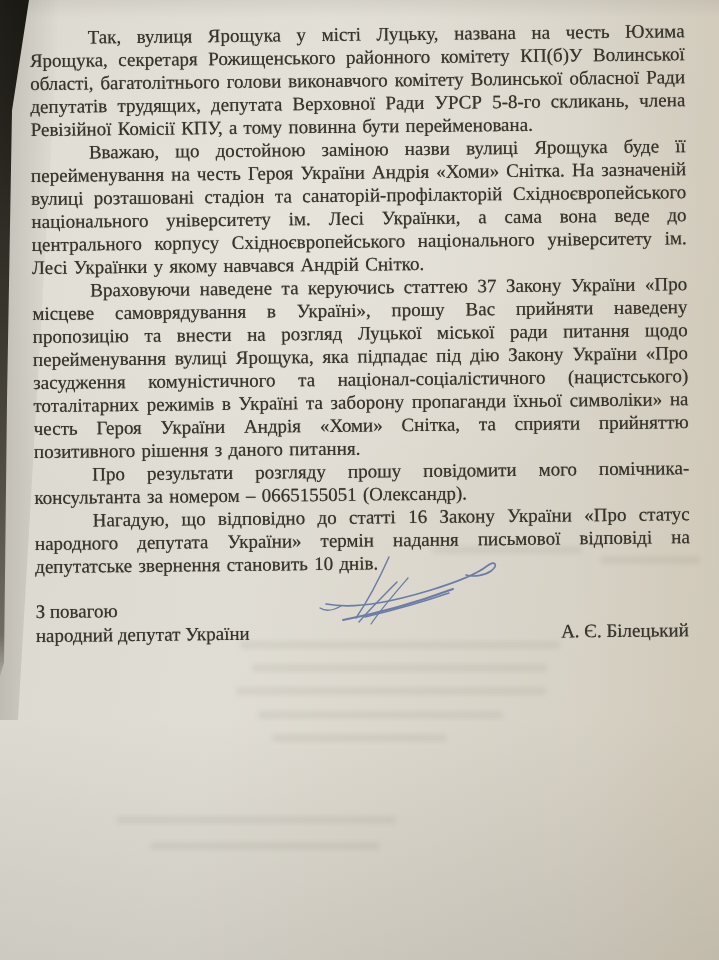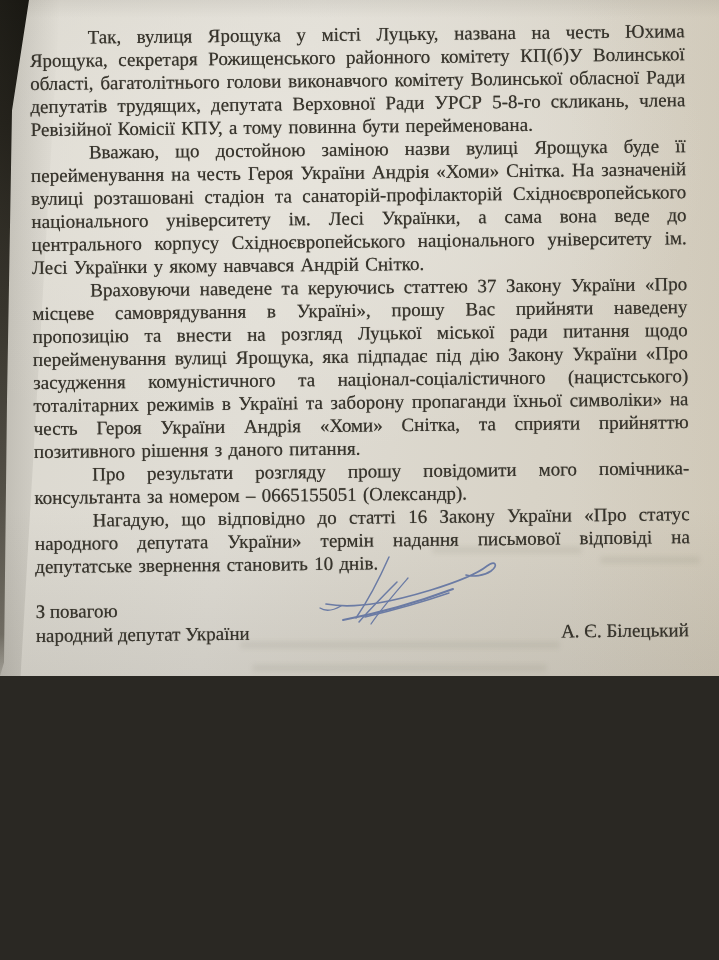--- a/index.html
+++ b/index.html
@@ -6,21 +6,21 @@
   body {
     width: 719px; height: 960px;
     font-family: "Liberation Serif", serif;
     overflow: hidden;
     background: #2a2823;
   }
 
   
   .photo {
     position: relative;
-    width: 719px; height: 676px;
+    width: 719px; height: 960px;
     overflow: hidden;
     background:
       linear-gradient(to bottom, rgba(120,116,106,0.12) 0, rgba(120,116,106,0) 18px),
       linear-gradient(to left, rgba(186,170,140,0.14) 0, rgba(186,170,140,0) 150px),
       linear-gradient(to bottom, rgba(0,0,0,0) 75%, rgba(92,89,82,0.13) 100%),
       radial-gradient(ellipse 620px 420px at 38% 24%, #e7e4dc 0%, rgba(231,228,220,0) 70%),
       linear-gradient(100deg, #dbd8cf 0%, #e0ddd5 38%, #d8d3c7 74%, #d3cdbf 100%);
   }
 
   

